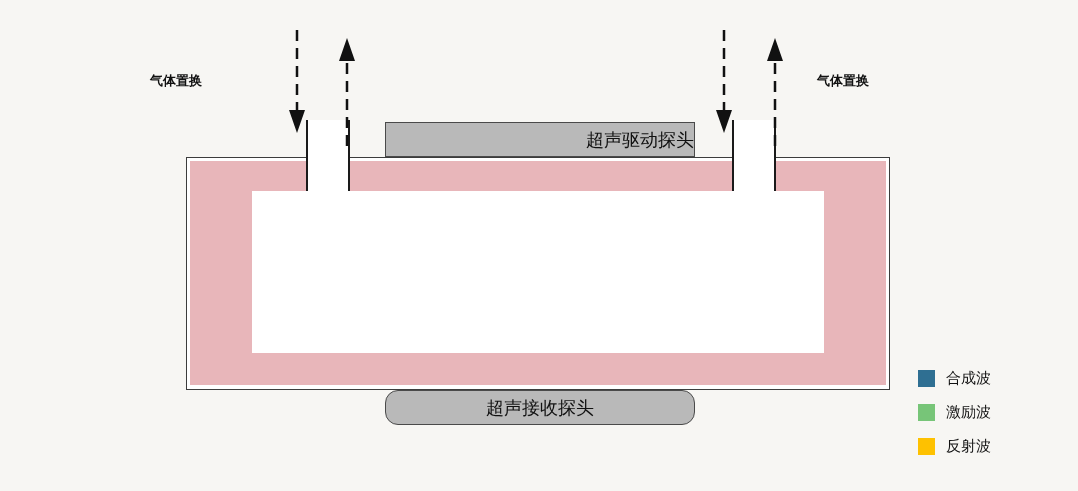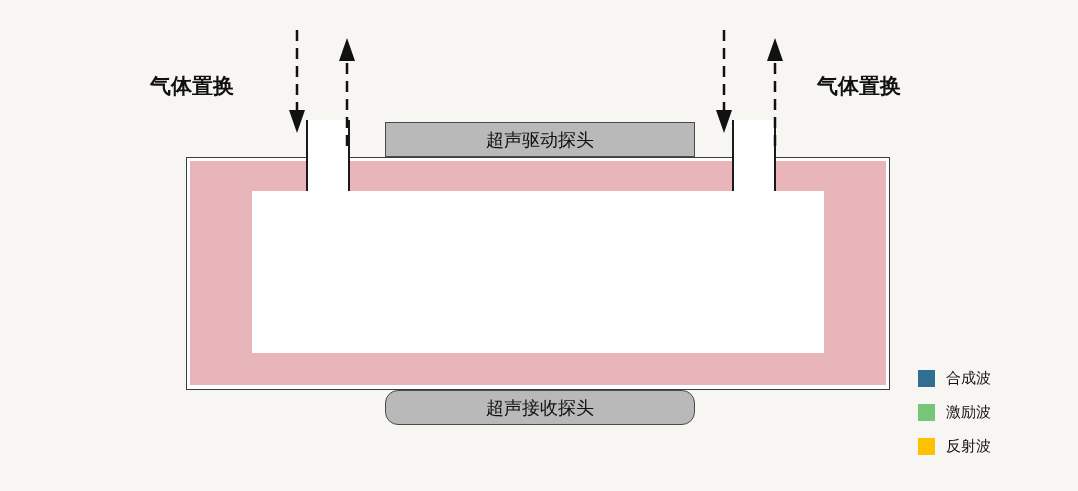--- a/index.html
+++ b/index.html
@@ -44,26 +44,26 @@
   
   .probe {
     left: 385px; width: 310px; height: 35px;
     background: #b9b9b9;
     border: 1px solid #4a4a4a;
     box-sizing: border-box;
     display: flex; align-items: center; justify-content: center;
     font-size: 18px; color: #111111;
     z-index: 4;
   }
-  .probe-top    { top: 122px; }
+  .probe-top    { top: 122px; justify-content: flex-end; }
   .probe-bottom { top: 390px; }
   
   .gas-label {
     top: 72px;
-    font-size: 21px;
+    font-size: 13px;
     font-weight: bold;
     color: #111111;
     z-index: 5;
     white-space: nowrap;
   }
   .gas-label-left  { left: 150px; }
   .gas-label-right { left: 817px; }
   
   .arrows-svg {
     left: 0; top: 0; width: 1078px; height: 491px;

